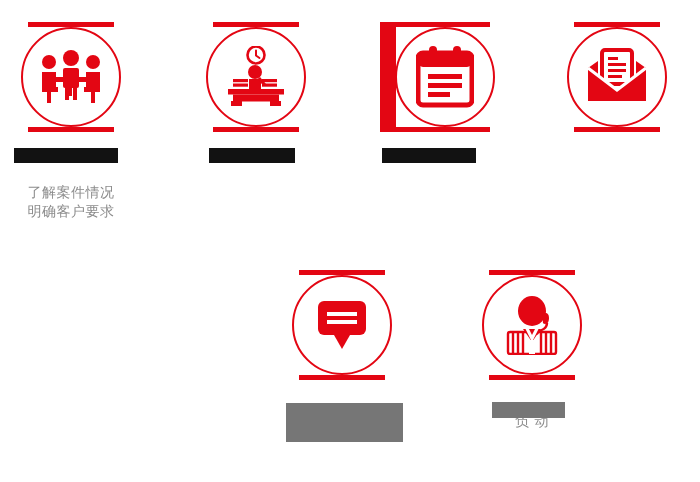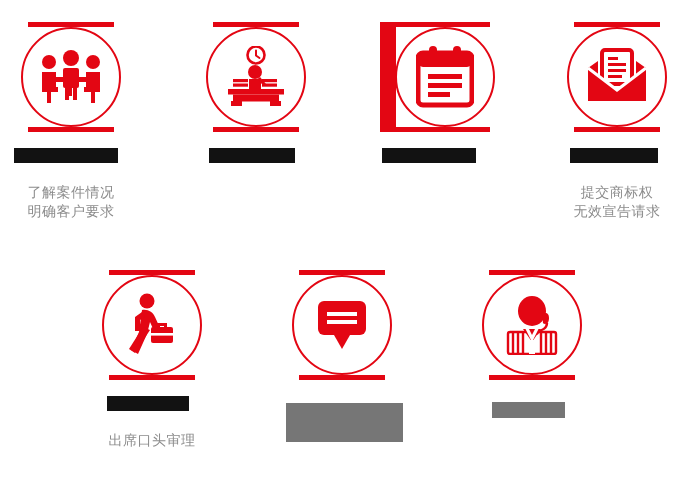--- a/index.html
+++ b/index.html
@@ -208,49 +208,22 @@
           <rect x="22" y="9" width="10" height="3"></rect>
           <rect x="22" y="15" width="18" height="3"></rect>
           <rect x="22" y="21" width="18" height="3"></rect>
           <rect x="22" y="27" width="14" height="3"></rect>
           <path d="M2 20l29 22 29-22v33H2z"></path>
           <path d="M2 20l29 22 29-22" fill="none" stroke="#fff" stroke-width="3"></path>
         </svg>
       </div>
       <div class="bar bot"></div>
     </div>
-    <div class="caption" style="color: rgb(140, 140, 140);">
-      <div class="band" style="left: 28px; top: 3px; width: 88px; height: 15px; background: rgb(18, 18, 18);"></div>
-      <div class="caption-text">提交商标权
-无效宣告请求</div>
-    </div>
-  </div>
-
-  <div class="step" style="left:77px; top:270px;">
-    <div class="medallion">
-      <div class="bar top"></div>
-      <div class="ring"></div>
-      <div class="glyph">
-        <svg width="58" height="64" viewBox="0 0 58 64" fill="#e30613">
-          <circle cx="24" cy="8" r="7.5"></circle>
-          <path d="M19 17c6-1 11 2 13 7l5 11-6 3-4-9-3 12-9 20-7-4 8-18z"></path>
-          <path d="M20 34l-14 22 6 4 15-23z"></path>
-          <path d="M19 19l-7 5v14h5V27l5-3z"></path>
-          <rect x="28" y="34" width="22" height="16" rx="2"></rect>
-          <path d="M34 30h10v5h-3v-2h-4v2h-3z"></path>
-          <rect x="28" y="40" width="22" height="2.6" fill="#fff"></rect>
-        </svg>
-      </div>
-      <div class="bar bot"></div>
-    </div>
-    <div class="caption" style="color: rgb(140, 140, 140);">
-      <div class="band" style="left: 30px; top: 3px; width: 82px; height: 15px; background: rgb(18, 18, 18);"></div>
-      <div class="caption-text">出席口头审理</div>
-    </div>
-  </div>
+  </div>
+
 
   <div class="step" style="left:267px; top:270px;">
     <div class="medallion">
       <div class="bar top"></div>
       <div class="ring"></div>
       <div class="glyph">
         <svg width="56" height="56" viewBox="0 0 56 56" fill="#e30613">
           <rect x="4" y="4" width="48" height="34" rx="6"></rect>
           <path d="M20 38h16l-8 14z"></path>
           <rect x="13" y="15" width="30" height="4" fill="#fff"></rect>
@@ -283,18 +256,21 @@
             <line x1="45" y1="37" x2="45" y2="59"></line>
             <line x1="50" y1="37" x2="50" y2="59"></line>
           </g>
           <path d="M22 34h18l-9 13z" fill="#e30613"></path>
           <path d="M24 33l7 14 7-14-3-1-4 8-4-8z" fill="#fff"></path>
           <path d="M28 45h6v14h-6z" fill="#fff"></path>
         </svg>
       </div>
       <div class="bar bot"></div>
     </div>
+    <div class="caption" style="color: rgb(140, 140, 140);">
+      <div class="caption-text">负        动</div>
+    </div>
   </div>
 
   <div class="occluder" style="left: 286px; top: 403px; width: 117px; height: 39px; background: rgb(118, 118, 118);"></div>
   <div class="occluder" style="left: 492px; top: 402px; width: 73px; height: 16px; background: rgb(118, 118, 118);"></div>
 
 </div>
 
 </body></html>

